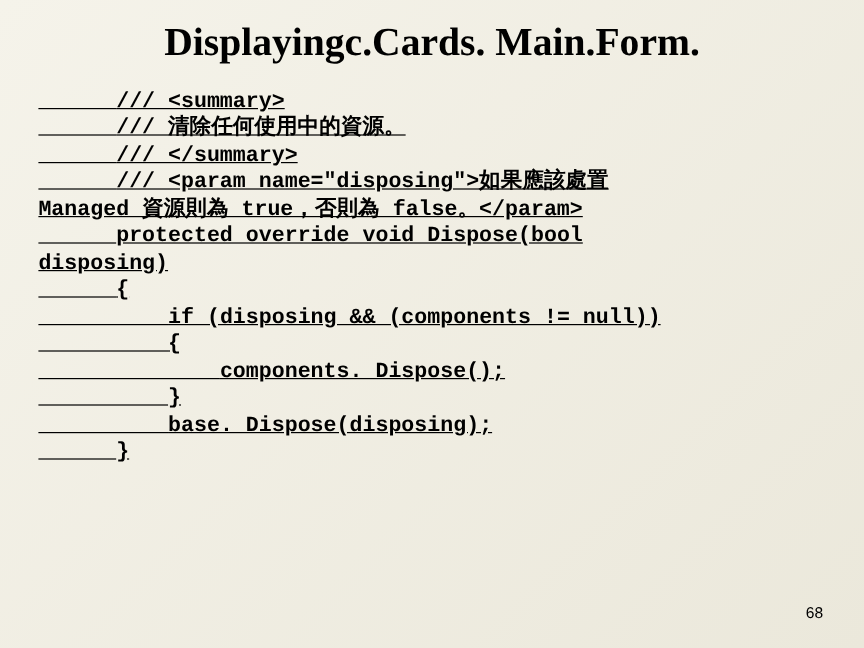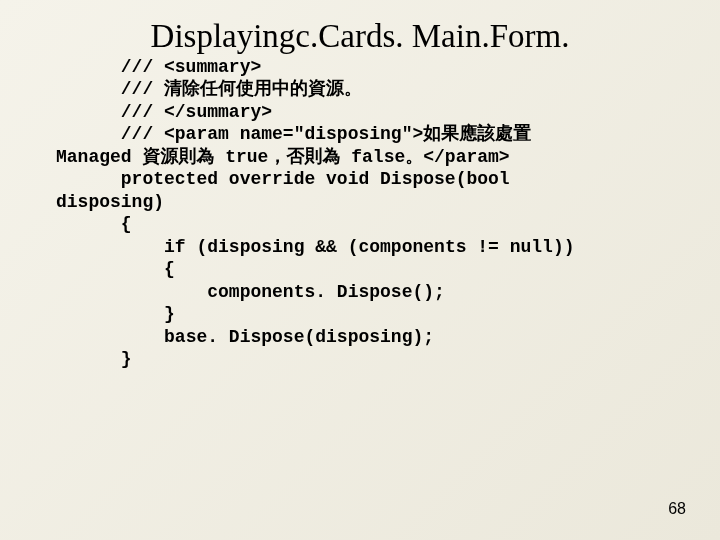--- a/index.html
+++ b/index.html
@@ -14,42 +14,43 @@
   }
   .slide {
     width: 720px;
     height: 540px;
     box-sizing: border-box;
     padding: 18px 30px 20px 30px;
     position: relative;
   }
   .title {
     text-align: center;
-    font-weight: normal;
+    font-weight: bold;
     font-size: 33px;
     color: #000;
     line-height: 1.15;
-    margin-bottom: 0;
+    margin-bottom: 18px;
     font-family: "Times New Roman", serif;
   }
   .code {
     font-family: "Courier New", monospace;
     font-size: 18px;
     font-weight: bold;
     color: #000;
     white-space: pre-wrap;
     line-height: 1.25;
-    margin-left: 26px;
+    margin-left: 2px;
+    text-decoration: underline;
   }
   .pagenum {
     position: absolute;
     bottom: 22px;
     right: 34px;
     font-family: Arial, sans-serif;
-    font-size: 16px;
+    font-size: 13px;
     color: #000;
   }
 </style>
 </head>
 <body>
 
 <div class="slide">
   <div class="title">
     <span>Displayingc.Cards. Main.Form.</span><br>
   </div>

